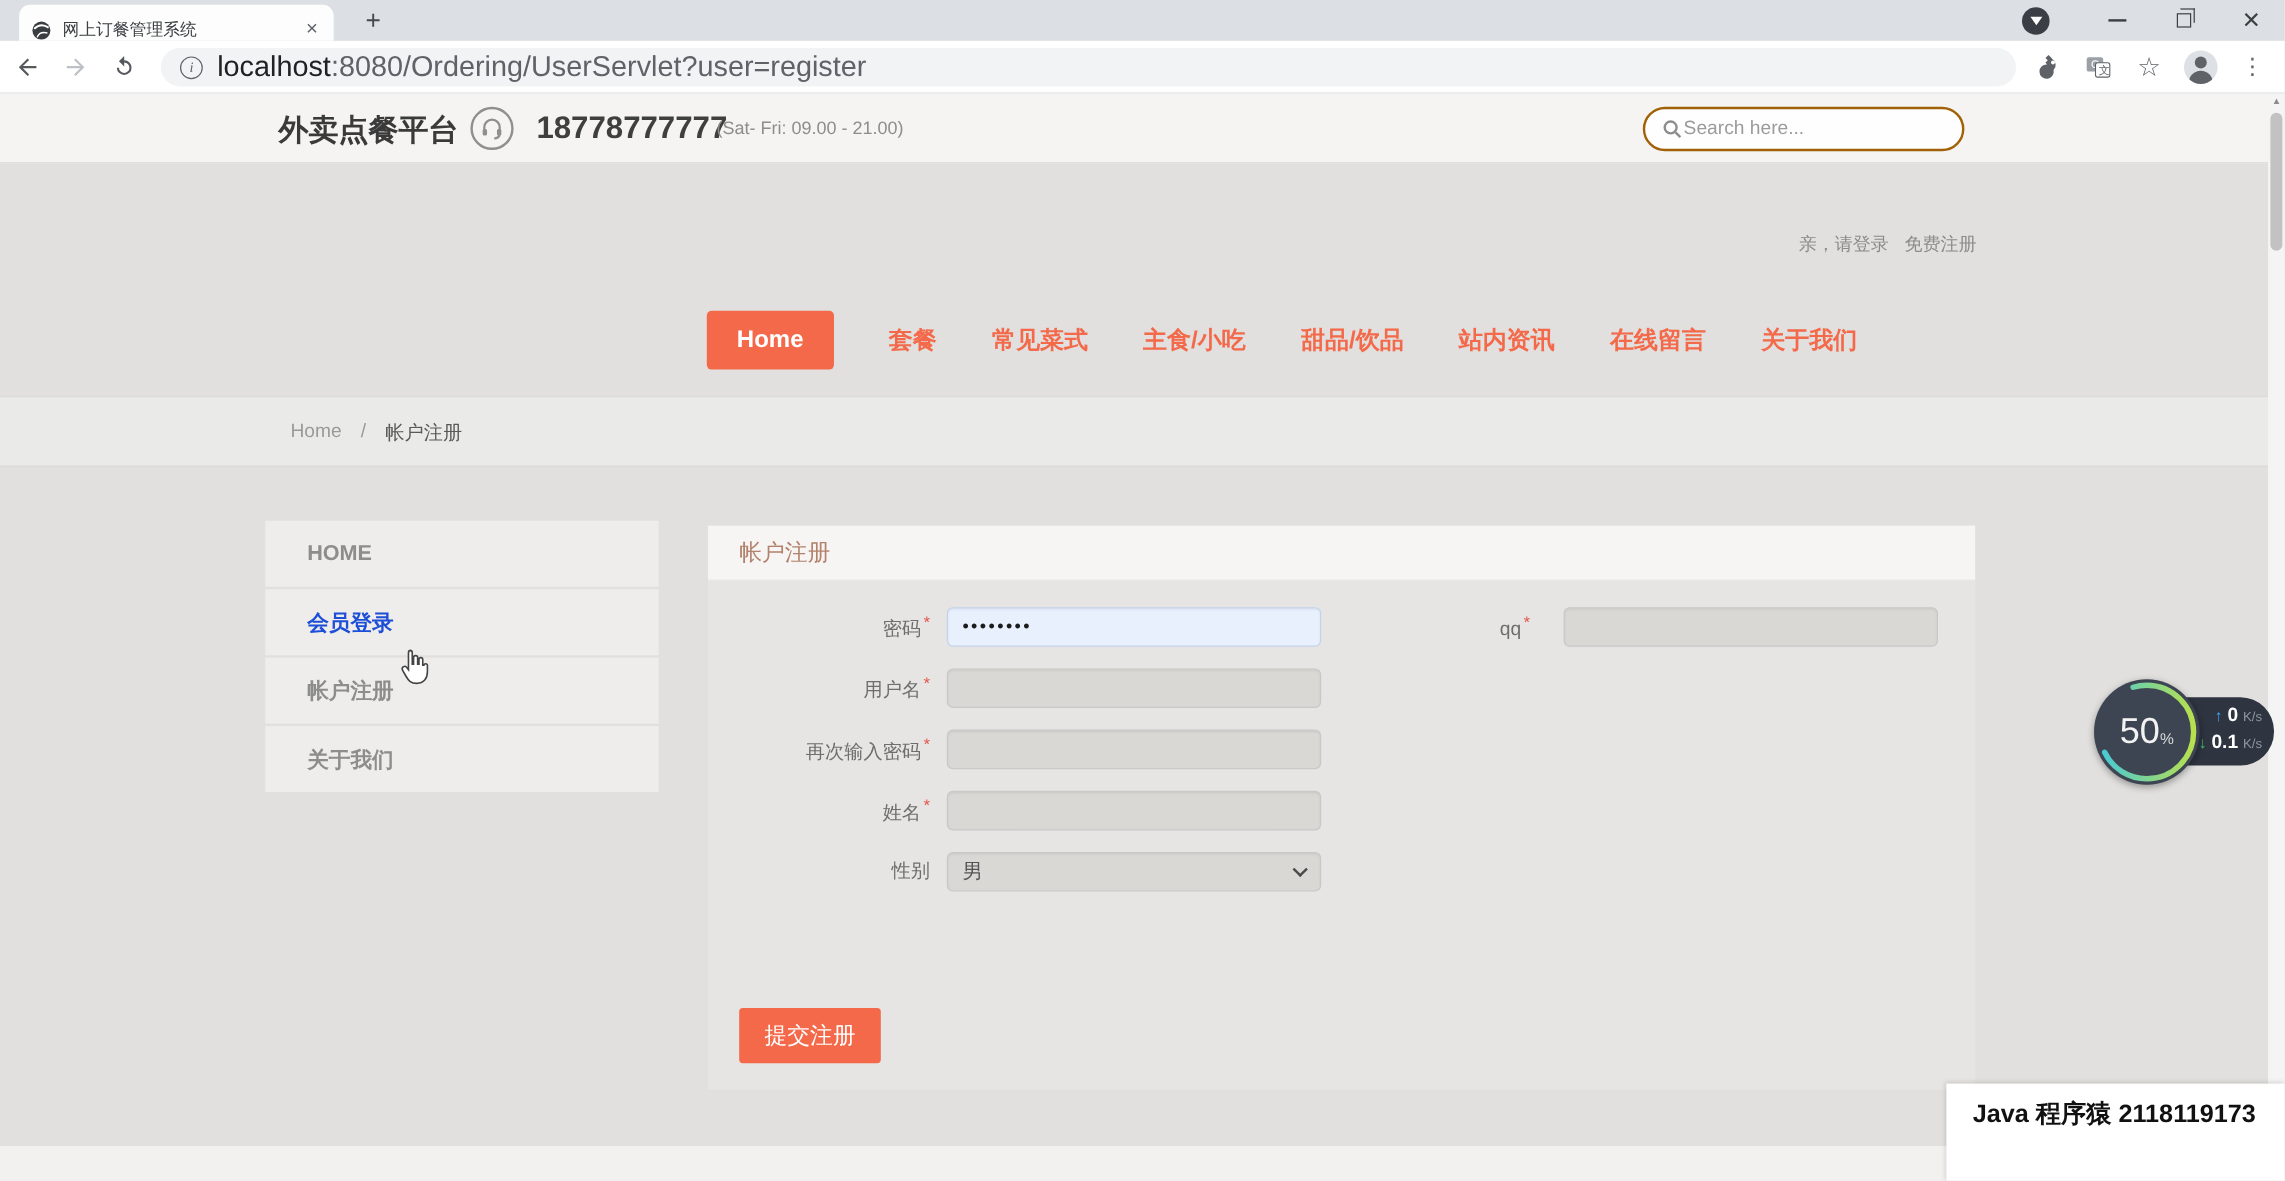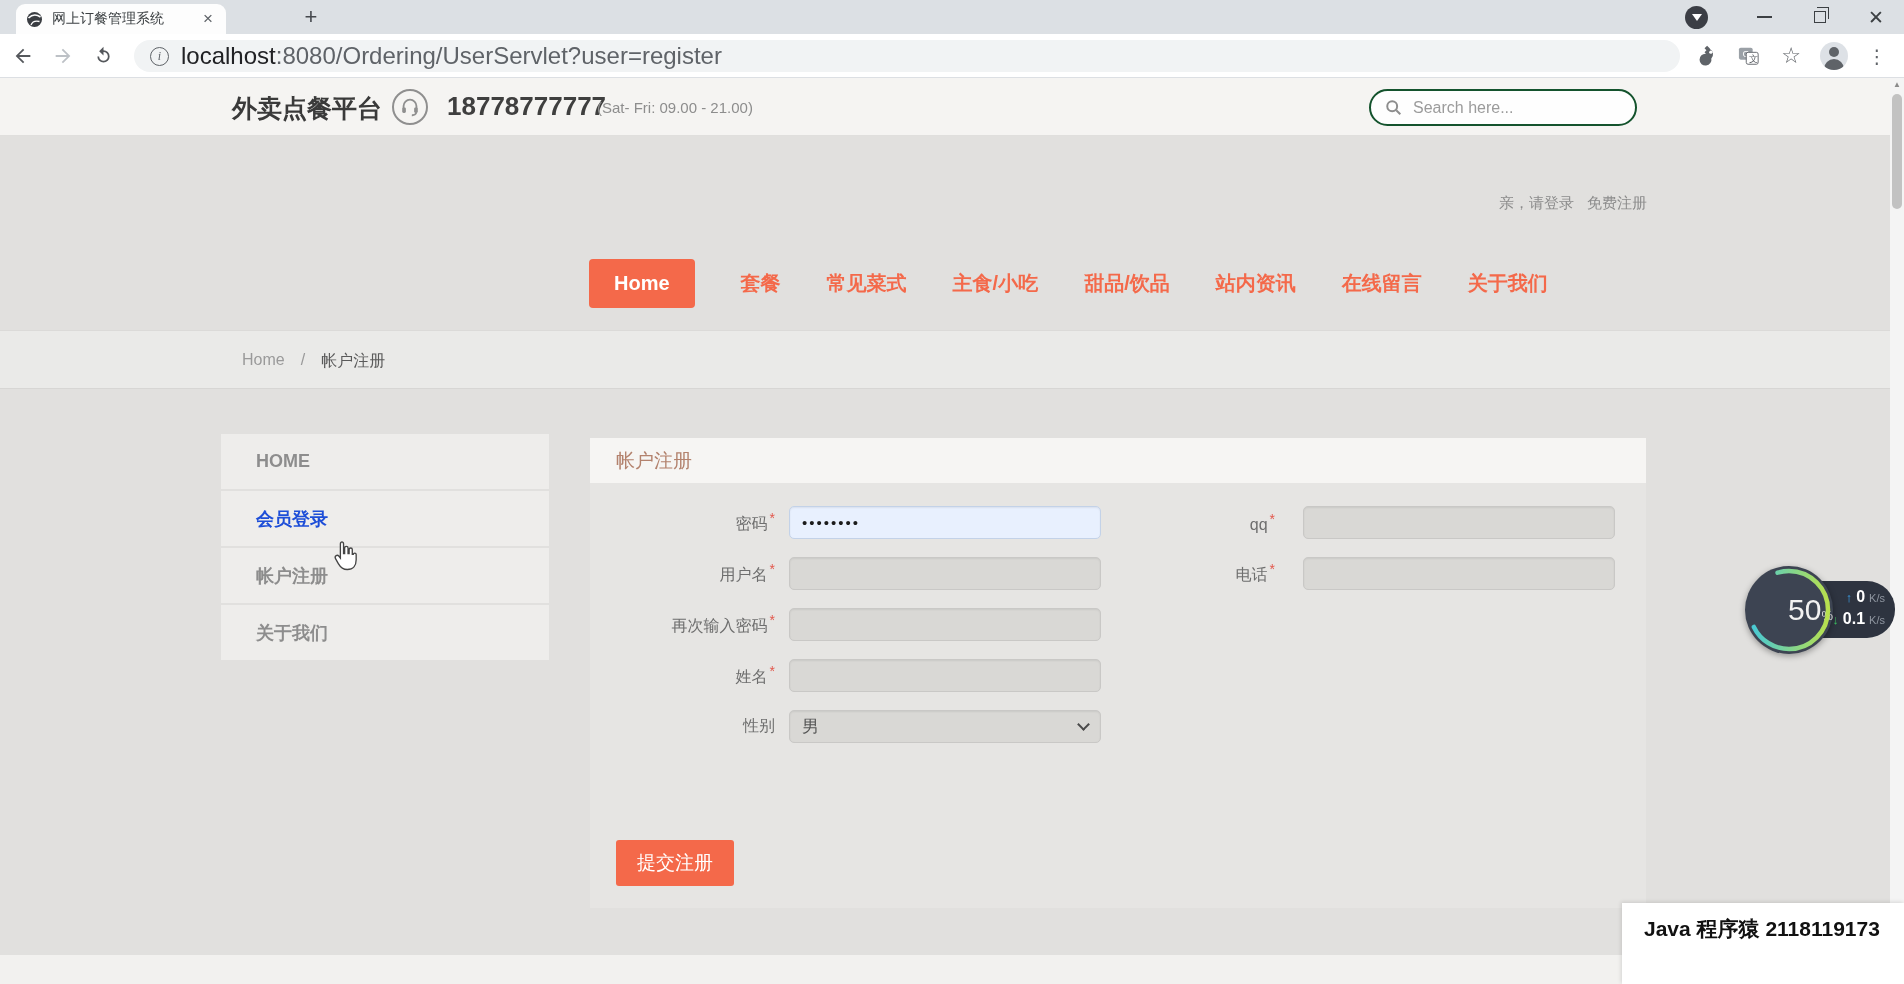--- a/index.html
+++ b/index.html
@@ -2,22 +2,22 @@
 <html><head>
 <meta charset="utf-8">
 <style>
   * { margin:0; padding:0; box-sizing:border-box; }
   html,body { width:1904px; height:984px; overflow:hidden; }
   body { font-family:"Liberation Sans","DejaVu Sans",sans-serif; }
   #page { position:relative; width:1904px; height:984px; background:#e1e0de; }
 
   
   .titlebar { position:absolute; left:0; top:0; width:1904px; height:34px; background:#dce0e4; }
-  .tab { position:absolute; left:16px; top:4px; width:210px; height:30px; background:#fdfdfd;
-         border-radius:9px 9px 0 0; display:flex; align-items:center; padding:0 10px; gap:9px; }
+  .tab { position:absolute; left:16px; top:4px; width:262px; height:30px; background:#fdfdfd;
+         border-radius:9px 9px 0 0; display:flex; align-items:flex-end; padding:0 10px; gap:9px; }
   .favicon { width:17px; height:17px; flex:0 0 auto; }
   .tab-title { font-size:14px; color:#3c4043; flex:1; white-space:nowrap; overflow:hidden; }
   .tab-close { font-size:17px; color:#5f6368; cursor:pointer; padding:0 3px; }
   .newtab { position:absolute; left:296px; top:3px; width:30px; height:30px; text-align:center;
             line-height:28px; font-size:22px; color:#45484d; }
   .winctl { position:absolute; right:0; top:0; height:34px; display:flex; align-items:center; }
   .idm { width:23px; height:23px; background:#3b3e45; border-radius:50%; display:flex;
          align-items:center; justify-content:center; margin-right:28px; }
   .idm .tri { width:0; height:0; border-left:5px solid transparent; border-right:5px solid transparent;
               border-top:7px solid #fff; margin-top:1px; }
@@ -55,21 +55,21 @@
 
   
   .siteheader { position:absolute; left:0; top:78px; width:1890px; height:58px; background:#f5f4f2;
                 border-bottom:1px solid #e0dfdd; }
   .logo { position:absolute; left:232px; top:14px; font-size:25px; font-weight:bold; color:#3a3a3a; }
   .phone-ic { position:absolute; left:392px; top:11px; width:36px; height:36px; border:2px solid #8f8f8f;
               border-radius:50%; display:flex; align-items:center; justify-content:center; }
   .phone-num { position:absolute; left:447px; top:13px; font-size:26px; font-weight:bold; color:#3f3f3f; }
   .hours { position:absolute; left:597px; top:21px; font-size:15px; color:#8d8d8d; }
   .searchbox { position:absolute; left:1369px; top:11px; width:268px; height:37px; background:#fefefe;
-               border:2px solid #14532d; border-radius:19px; display:flex; align-items:center; padding:0 14px; gap:10px; }
+               border:2px solid #a16207; border-radius:19px; display:flex; align-items:center; padding:0 14px; }
   .searchbox input { border:none; outline:none; background:transparent; font-size:16px; color:#555;
                      width:190px; font-family:"Liberation Sans",sans-serif; }
   .searchbox input::placeholder { color:#9b9b9b; }
 
   
   .userbar { position:absolute; top:194px; right:257px; display:flex; gap:13px; font-size:15px; color:#8b8b8b; }
   .userbar span { cursor:pointer; }
   .mainnav { position:absolute; left:589px; top:259px; display:flex; align-items:center; gap:46px; }
   .mainnav .item { font-size:20px; font-weight:bold; color:#f4694a; white-space:nowrap; cursor:pointer; }
   .mainnav .item.active { background:#f4694a; color:#fff; padding:13px 25px; border-radius:4px;
@@ -121,21 +121,21 @@
   .speed { position:absolute; left:1745px; top:566px; width:150px; height:88px; }
   .sp-pill { position:absolute; left:42px; top:15px; width:108px; height:57px; background:#2e3440;
              border-radius:0 28px 28px 0; padding:7px 10px 0 48px; }
   .sp-row { display:flex; align-items:baseline; justify-content:flex-end; gap:4px; height:22px; }
   .sp-arrow-up { color:#3da8f5; font-size:13px; font-weight:bold; }
   .sp-arrow-dn { color:#3dc462; font-size:13px; font-weight:bold; }
   .sp-val { color:#fff; font-size:16px; font-weight:bold; }
   .sp-unit { color:#8f96a0; font-size:11px; }
   .sp-circle { position:absolute; left:0; top:0; width:88px; height:88px; background:#3d4452;
                border-radius:50%; box-shadow:0 2px 6px rgba(0,0,0,.35); display:flex;
-               align-items:center; justify-content:flex-end; }
+               align-items:center; justify-content:center; }
   .sp-circle .pct { color:#f2f2f2; font-size:30px; }
   .sp-circle .pctsym { color:#d9d9d9; font-size:13px; margin-top:10px; }
   .sp-ring { position:absolute; left:0; top:0; }
 
   
   .cursor { position:absolute; left:330px; top:540px; width:30px; height:34px; }
 
   svg { display:block; }
 </style>
 </head>
@@ -307,24 +307,20 @@
             <span class="chev"></span>
           </div>
         </div>
       </div>
 
       <div class="col col-right">
         <div class="frow">
           <span class="flabel"><span>qq</span><i class="req">*</i></span>
           <div class="finput"></div>
         </div>
-        <div class="frow">
-          <span class="flabel"><span>电话</span><i class="req">*</i></span>
-          <div class="finput"></div>
-        </div>
       </div>
 
       <button class="submit">提交注册</button>
     </div>
   </div>
 
   <div class="footstrip"></div>
   <div class="watermark">
     <div>Java 程序猿  2118119173</div>
   </div>

